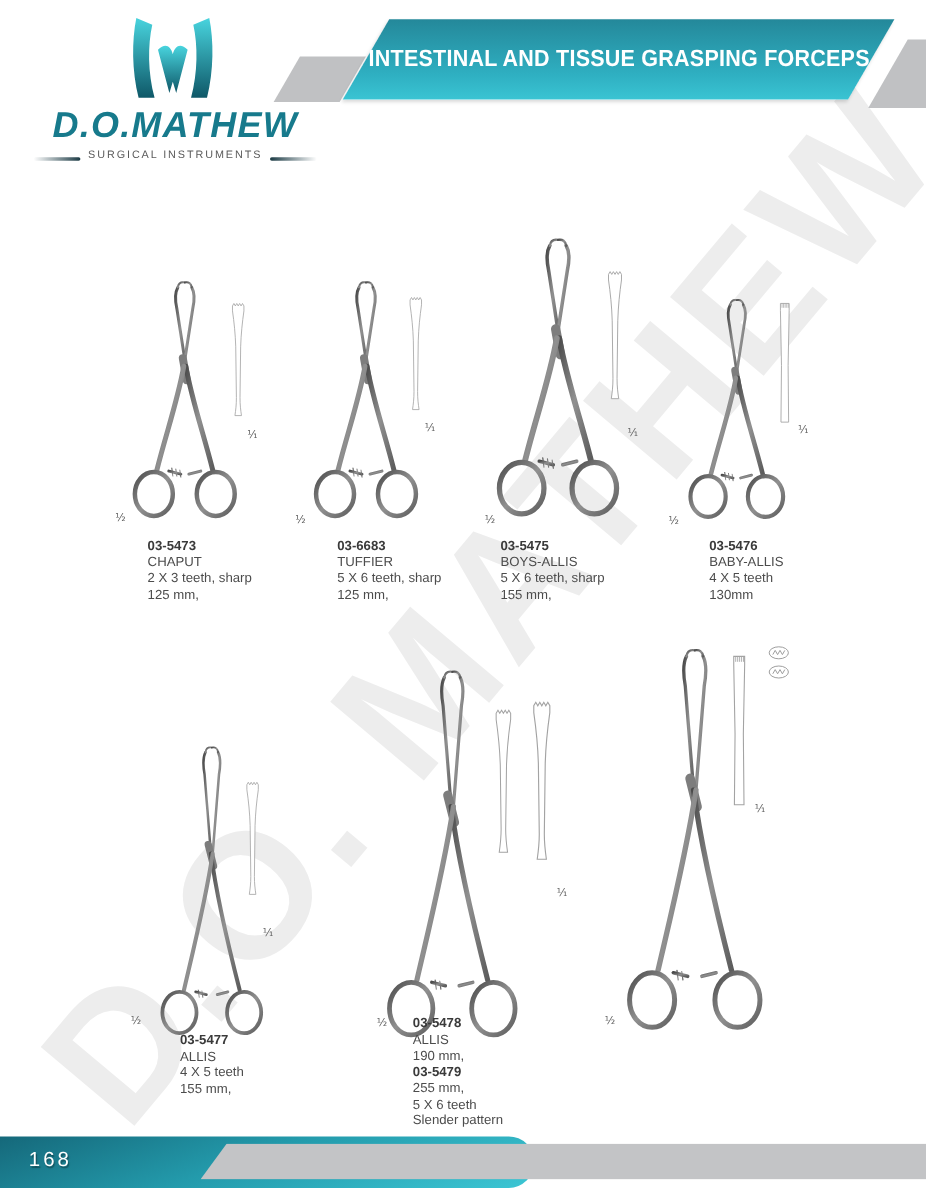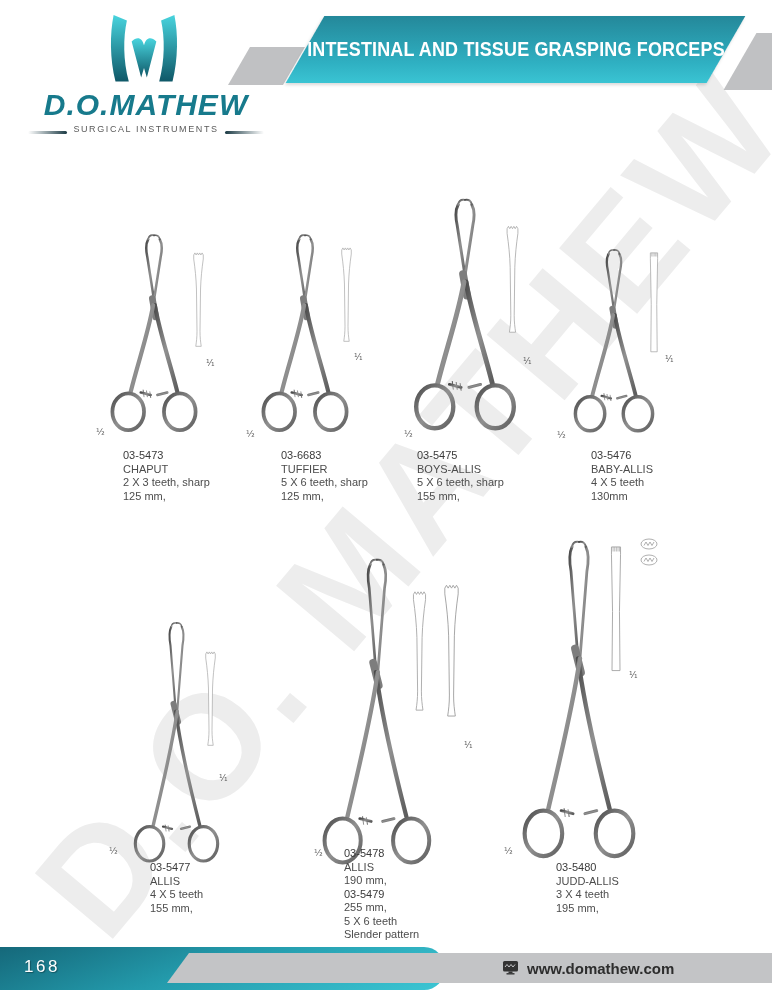--- a/index.html
+++ b/index.html
@@ -26,21 +26,21 @@
         background:linear-gradient(180deg,#24889a 0%,#2fb0c2 70%,#3ac4d3 100%);
         display:flex;align-items:center;justify-content:center;z-index:2;
         box-shadow:0 2px 3px rgba(0,0,0,0.15);}
   .banner span{transform:skewX(30deg) scaleX(0.92);font-size:19.5px;font-weight:bold;color:#fff;
         white-space:nowrap;letter-spacing:0.2px;}
   
   .catalog{position:absolute;left:0;top:0;width:772px;height:1000px;z-index:1;}
   .tool,.tip,.tooth{position:absolute;}
   .scale{position:absolute;font-size:9px;color:#5f5f5f;font-family:"DejaVu Sans",sans-serif;}
   .label{position:absolute;width:118px;font-size:11px;line-height:13.5px;color:#4c4c4c;}
-  .label .code{font-weight:normal;color:#3a3a3a;}
+  .label .code{font-weight:bold;color:#3a3a3a;}
   
   .teal-bar{position:absolute;left:0;top:947px;width:445px;height:43px;z-index:2;
         border-radius:0 21px 21px 0;
         background:linear-gradient(160deg,#15687a 0%,#239aab 45%,#3cc6d4 100%);}
   .page-num{position:absolute;left:24px;top:10px;font-size:17px;font-weight:normal;color:#fff;
         letter-spacing:2.5px;text-shadow:1px 1px 1px rgba(0,0,0,0.35);}
   .gray-bar{position:absolute;left:167px;top:953px;width:605px;height:30px;background:#c3c4c6;
         clip-path:polygon(22px 0,100% 0,100% 100%,0 100%);z-index:3;}
   .contact{position:absolute;top:0;height:30px;display:flex;align-items:center;gap:8px;
         font-size:15px;font-weight:bold;color:#2d2d2d;text-decoration:none;}
@@ -237,44 +237,29 @@
         <use href="#tip-straight"></use>
       </svg>
     <svg class="tooth" style="left:640px;top:538px;width:18px;height:12px">
         <use href="#tooth-oval"></use>
       </svg>
     <svg class="tooth" style="left:640px;top:554px;width:18px;height:12px">
         <use href="#tooth-oval"></use>
       </svg>
     <div class="scale" style="left:504px;top:846px">½</div>
     <div class="scale" style="left:629px;top:670px">¹⁄₁</div>
-    <div class="label" style="left:556px;top:861px">
-      <div class="code">03-5480</div>
-      <div>JUDD-ALLIS</div>
-      <div>3 X 4 teeth</div>
-      <div>195 mm,</div>
-    </div>
 
   </div>
 
   <div class="teal-bar">
     <div class="page-num">168</div>
   </div>
   <div class="gray-bar">
     <a class="contact contact-email" href="#">
       <svg width="16" height="12" viewBox="0 0 16 12">
         <rect x="0" y="0" width="16" height="12" rx="1.5" fill="#333"></rect>
         <path d="M0.8,0.8 L8,6.4 L15.2,0.8 M0.8,11.2 L5.8,5.8 M15.2,11.2 L10.2,5.8" stroke="#c3c4c6" stroke-width="1.1" fill="none"></path>
       </svg>
       <span>info@domathew.com</span>
     </a>
-    <a class="contact contact-web" href="#">
-      <svg width="17" height="14" viewBox="0 0 17 14">
-        <rect x="1" y="0" width="15" height="10.5" rx="1.5" fill="#333"></rect>
-        <path d="M3,6 L5,3.5 L7,6 L9,3.5 L11,6 L13,3.5" stroke="#c3c4c6" stroke-width="1" fill="none"></path>
-        <rect x="6.5" y="10.5" width="4" height="1.6" fill="#333"></rect>
-        <rect x="4.5" y="12.1" width="8" height="1.4" fill="#333"></rect>
-      </svg>
-      <span>www.domathew.com</span>
-    </a>
   </div>
 
 </div>
 
 </body></html>

